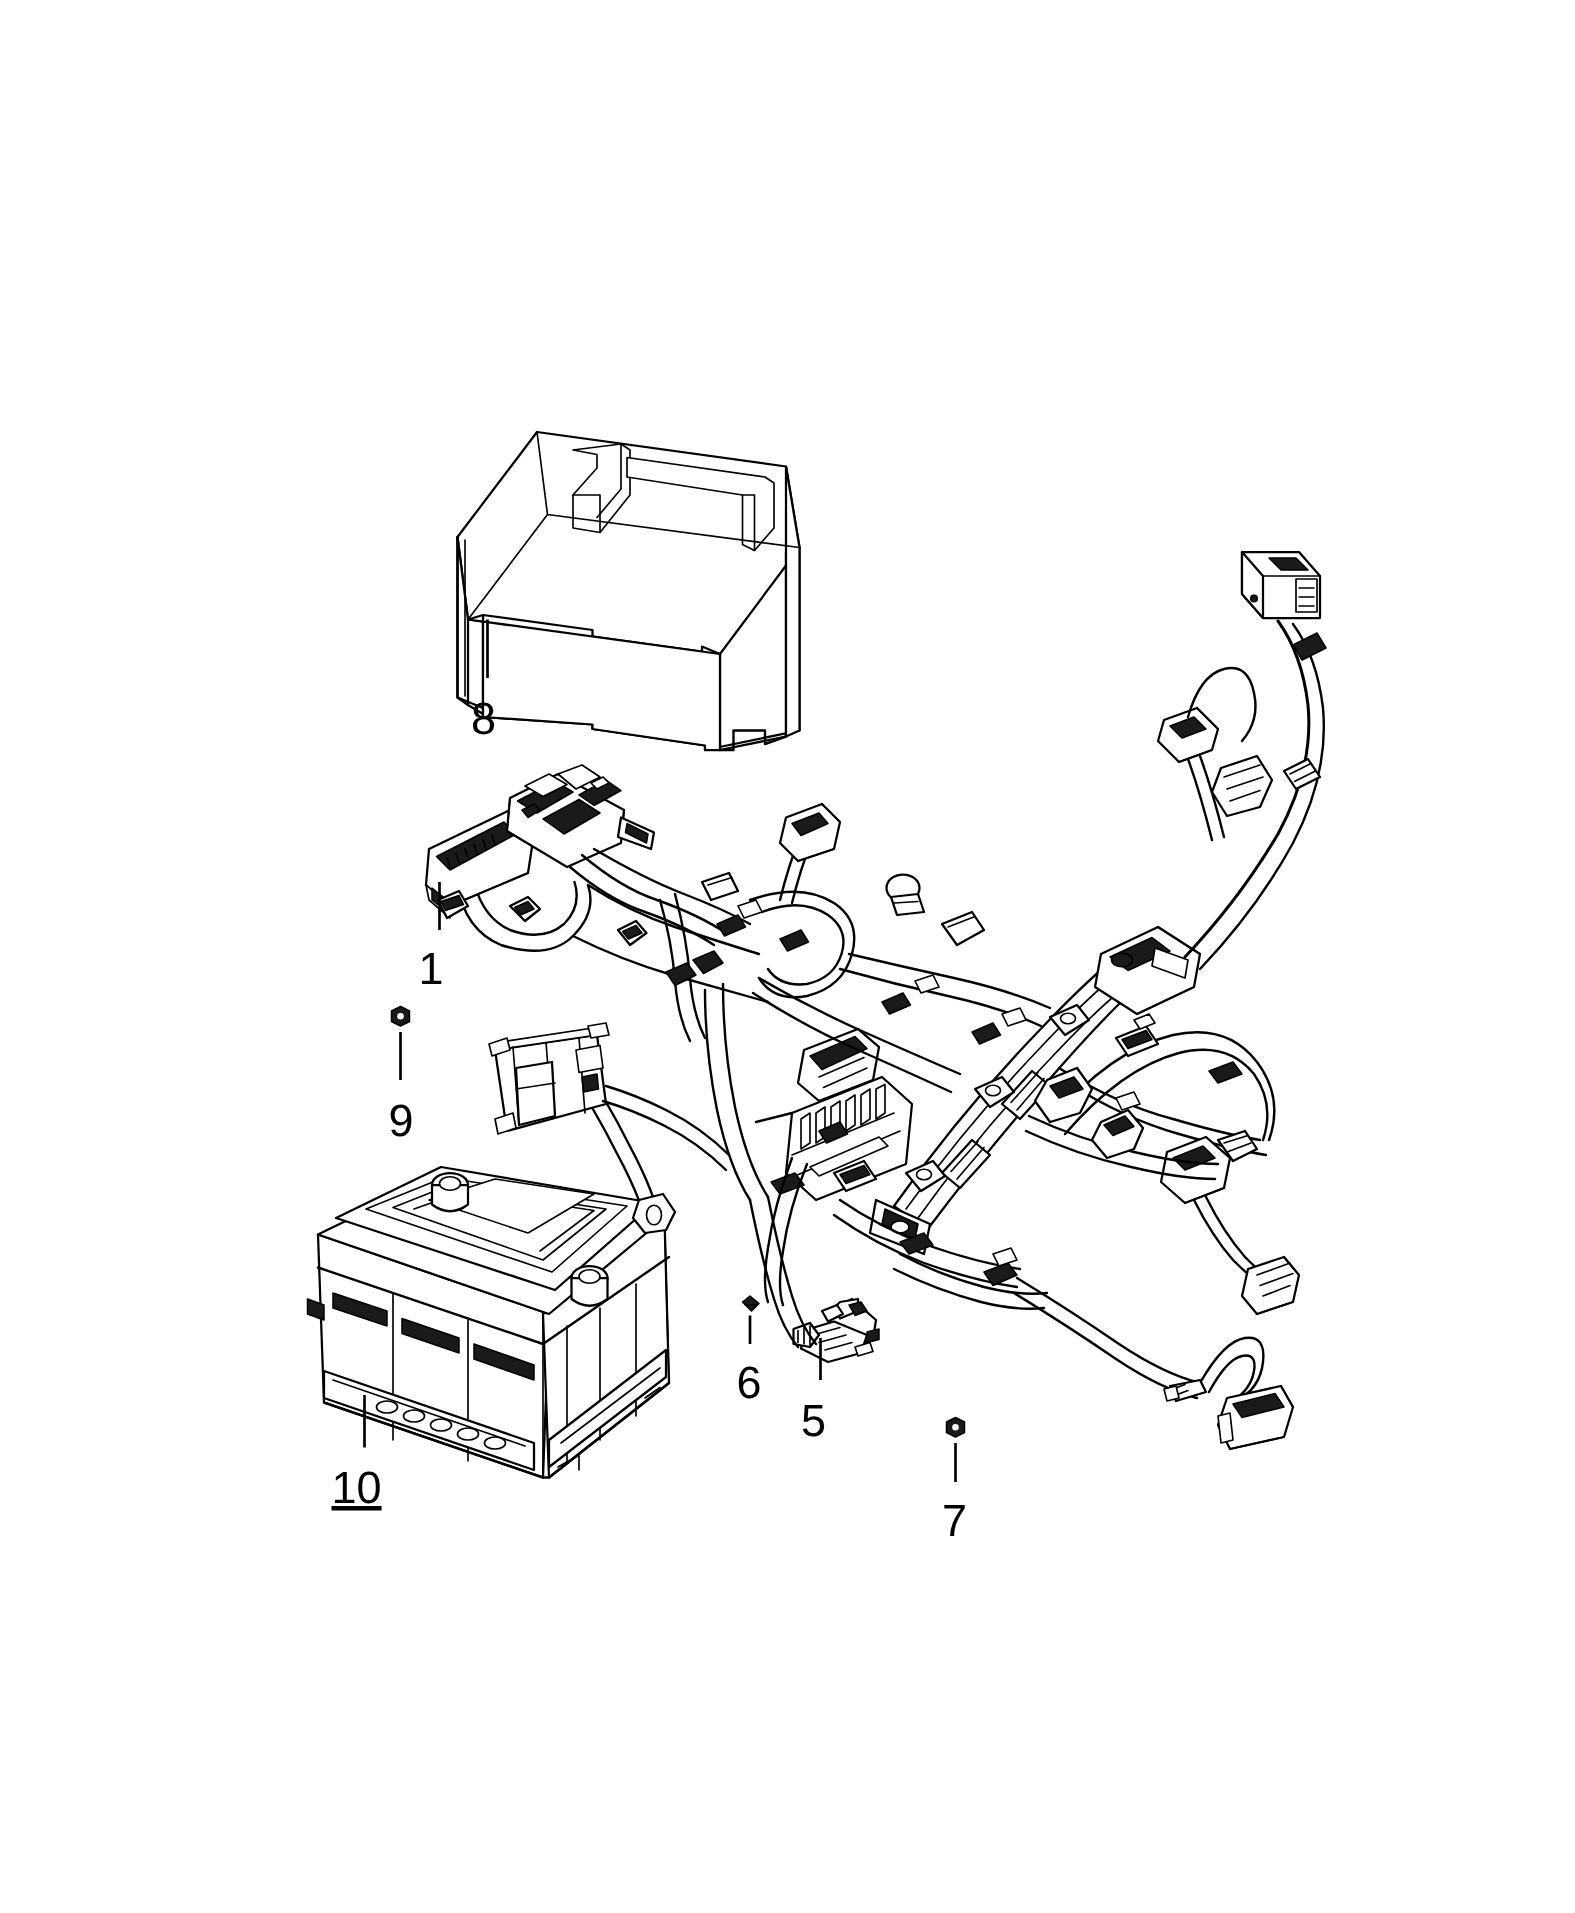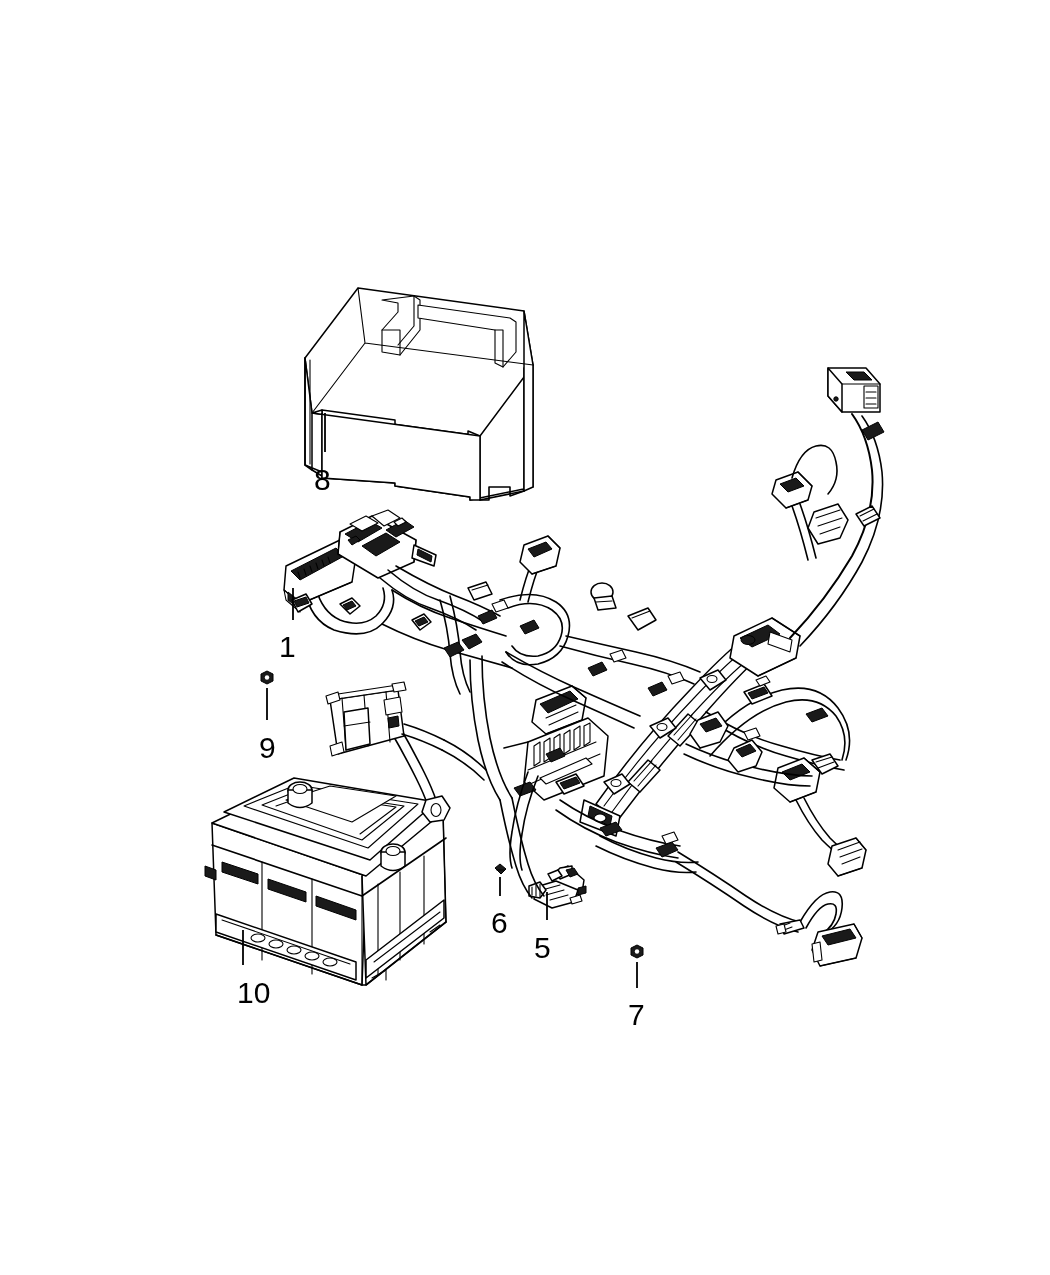--- a/index.html
+++ b/index.html
@@ -515,15 +515,15 @@
   <div class="callout-label" style="left:534px; top:933px;">5</div>
 
   <div class="callout-label" style="left:491px; top:908px;">6</div>
 
   <div class="callout-label" style="left:628px; top:1000px;">7</div>
 
   <div class="callout-label" style="left:314px; top:465px;">8</div>
 
   <div class="callout-label" style="left:259px; top:733px;">9</div>
 
-  <div class="callout-label" style="left:237px; top:978px;">10</div>
+  <div class="callout-label" style="left:221px; top:978px;text-decoration:underline;">10</div>
 
 </div>
 
 </body></html>

